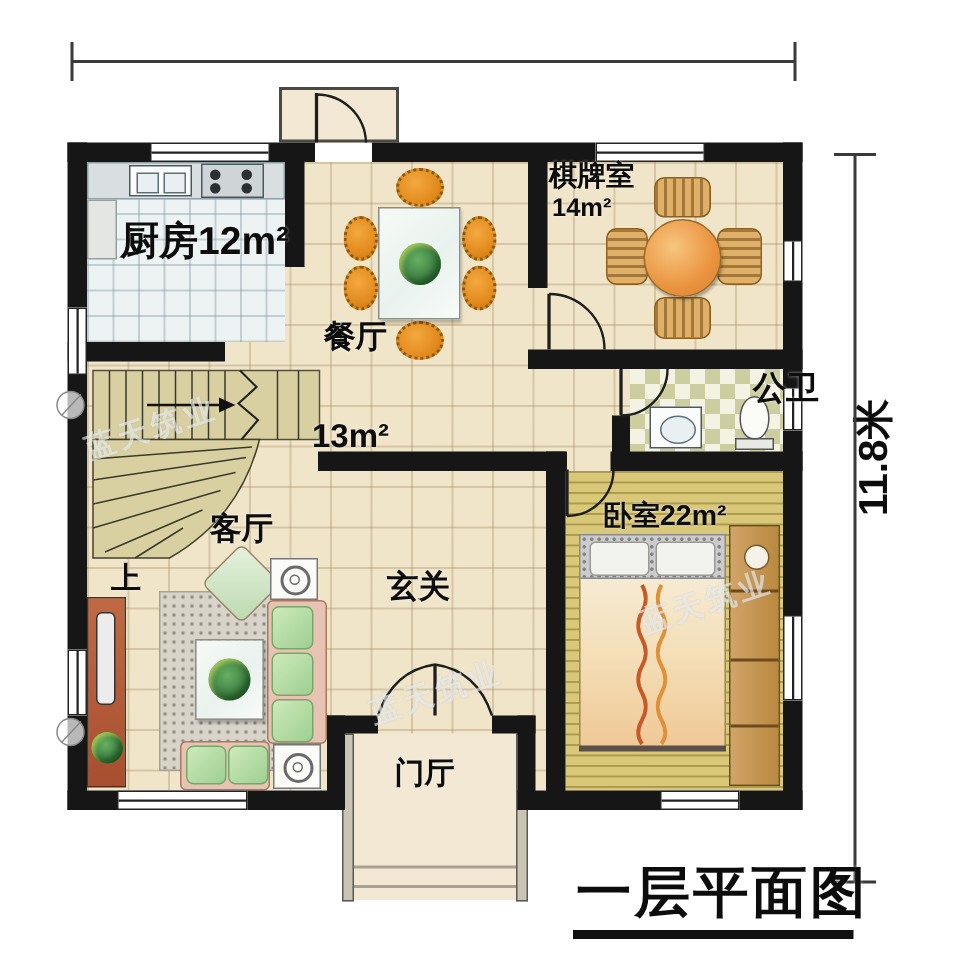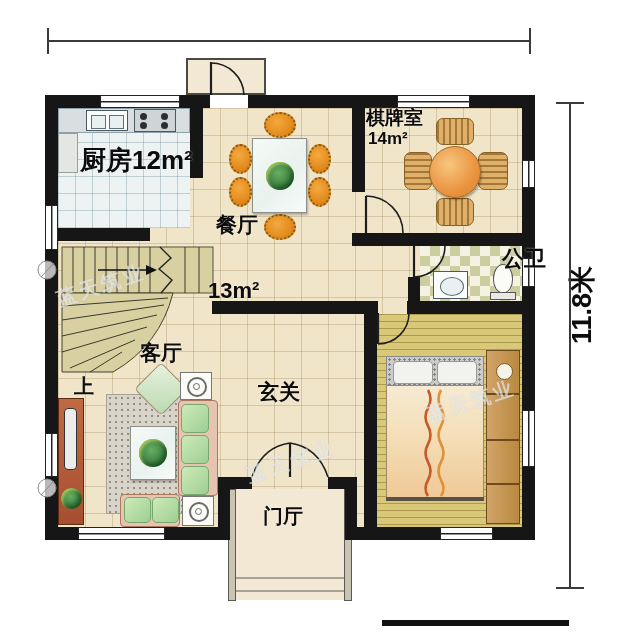--- a/index.html
+++ b/index.html
@@ -287,33 +287,35 @@
         <line x1="41" y1="495" x2="54" y2="481"></line>
     </g>
   </svg>
 
   <div class="lbl" style="left:80px;top:147px;font-size:26px;">厨房12m²</div>
   <div class="lbl" style="left:216px;top:214px;font-size:21px;">餐厅</div>
   <div class="lbl" style="left:208px;top:237px;font-size:22px;margin-top:42px;">13m²</div>
   <div class="lbl" style="left:366px;top:108px;font-size:19px;">棋牌室</div>
   <div class="lbl" style="left:368px;top:130px;font-size:17px;">14m²</div>
   <div class="lbl" style="left:502px;top:247px;font-size:22px;text-align:center;">公卫</div>
+  <div class="lbl" style="left:402px;top:335px;font-size:19px;">卧室22m²</div>
   <div class="lbl" style="left:140px;top:342px;font-size:21px;">客厅</div>
   <div class="lbl" style="left:258px;top:381px;font-size:21px;">玄关</div>
   <div class="lbl" style="left:263px;top:506px;font-size:20px;">门厅</div>
   <div class="lbl" style="left:74px;top:376px;font-size:20px;">上</div>
 
   <div class="abs dim" style="left:48px;top:40px;width:482px;height:2px;"></div>
   <div class="abs dim" style="left:47px;top:28px;width:2px;height:26px;"></div>
   <div class="abs dim" style="left:529px;top:28px;width:2px;height:26px;"></div>
 
   <div class="lbl" style="left:528px;top:290px;width:110px;height:30px;text-align:center;font-size:27px;transform:rotate(-90deg);">11.8米</div>
   <div class="abs dim" style="left:569px;top:103px;width:2px;height:485px;"></div>
   <div class="abs dim" style="left:556px;top:102px;width:28px;height:2px;"></div>
   <div class="abs dim" style="left:556px;top:587px;width:28px;height:2px;"></div>
 
+  <div class="lbl title" style="left:384px;top:576px;font-size:37px;">一层平面图</div>
   <div class="abs" style="left:382px;top:620px;width:187px;height:6px;background:#111;"></div>
 
   <div class="wm" style="left:55px;top:272px;">蓝天筑业</div>
   <div class="wm" style="left:245px;top:448px;">蓝天筑业</div>
   <div class="wm" style="left:425px;top:388px;">蓝天筑业</div>
 
 </div>
 
 </body></html>

